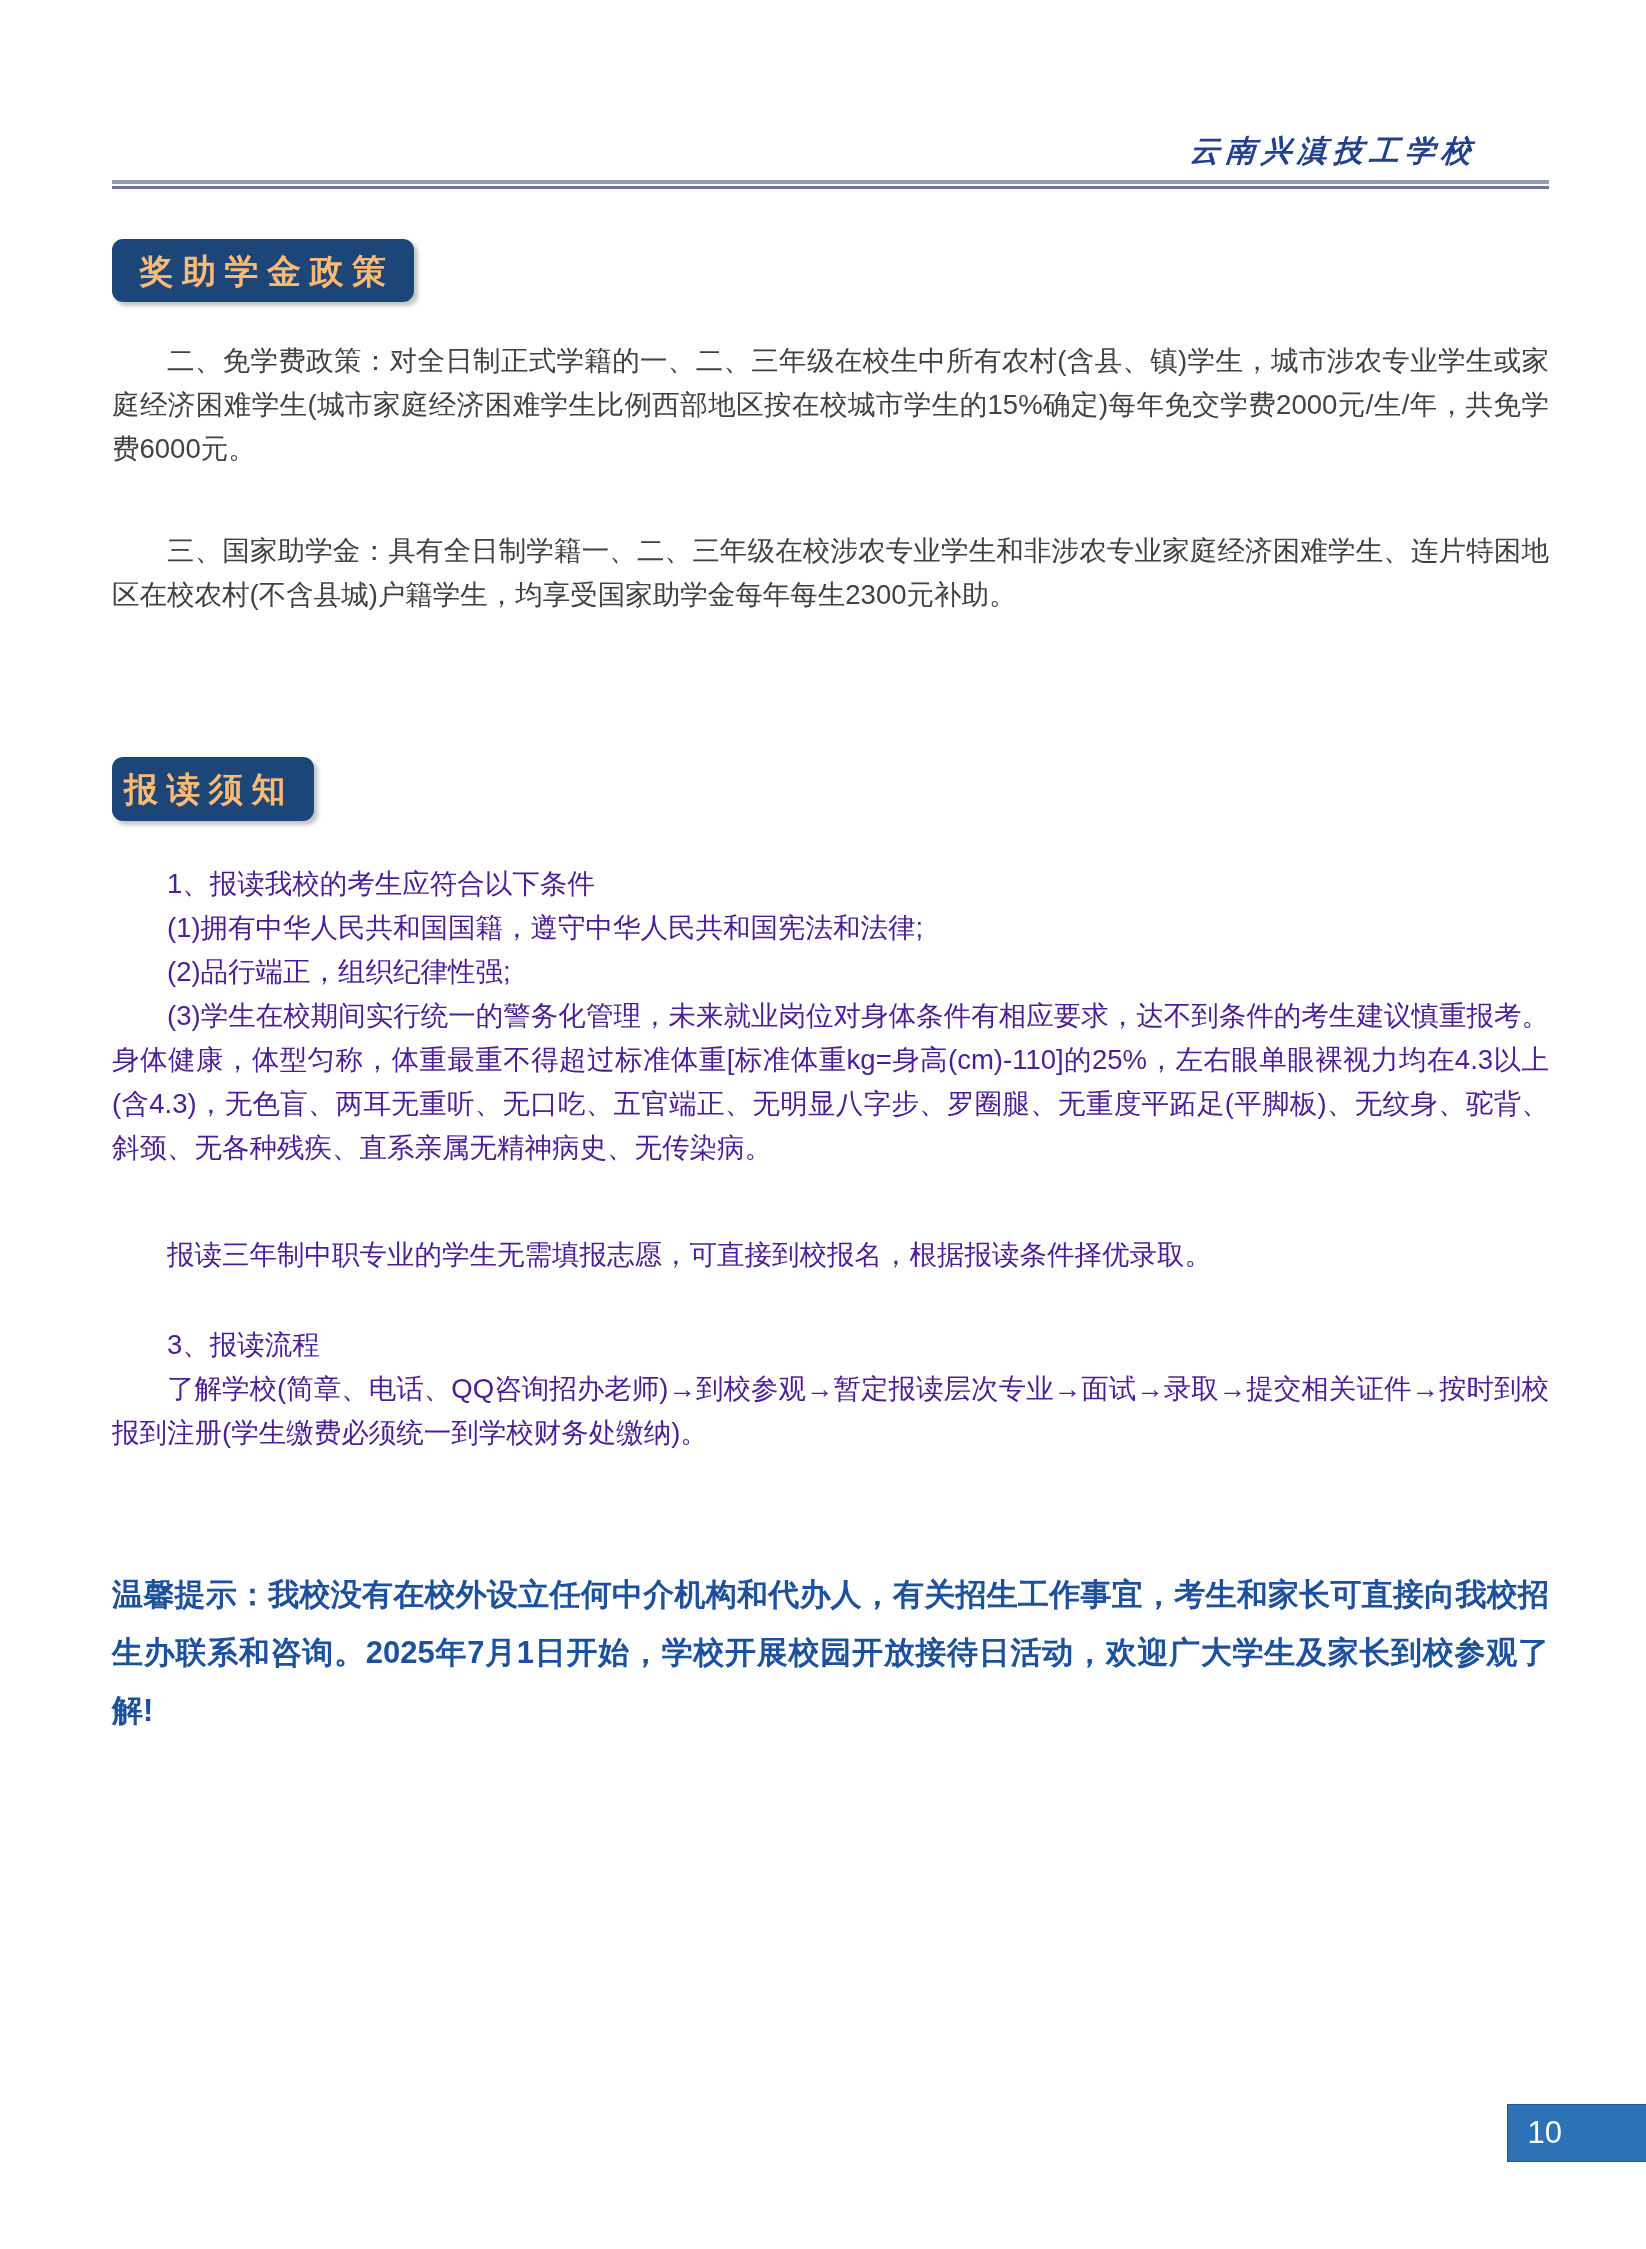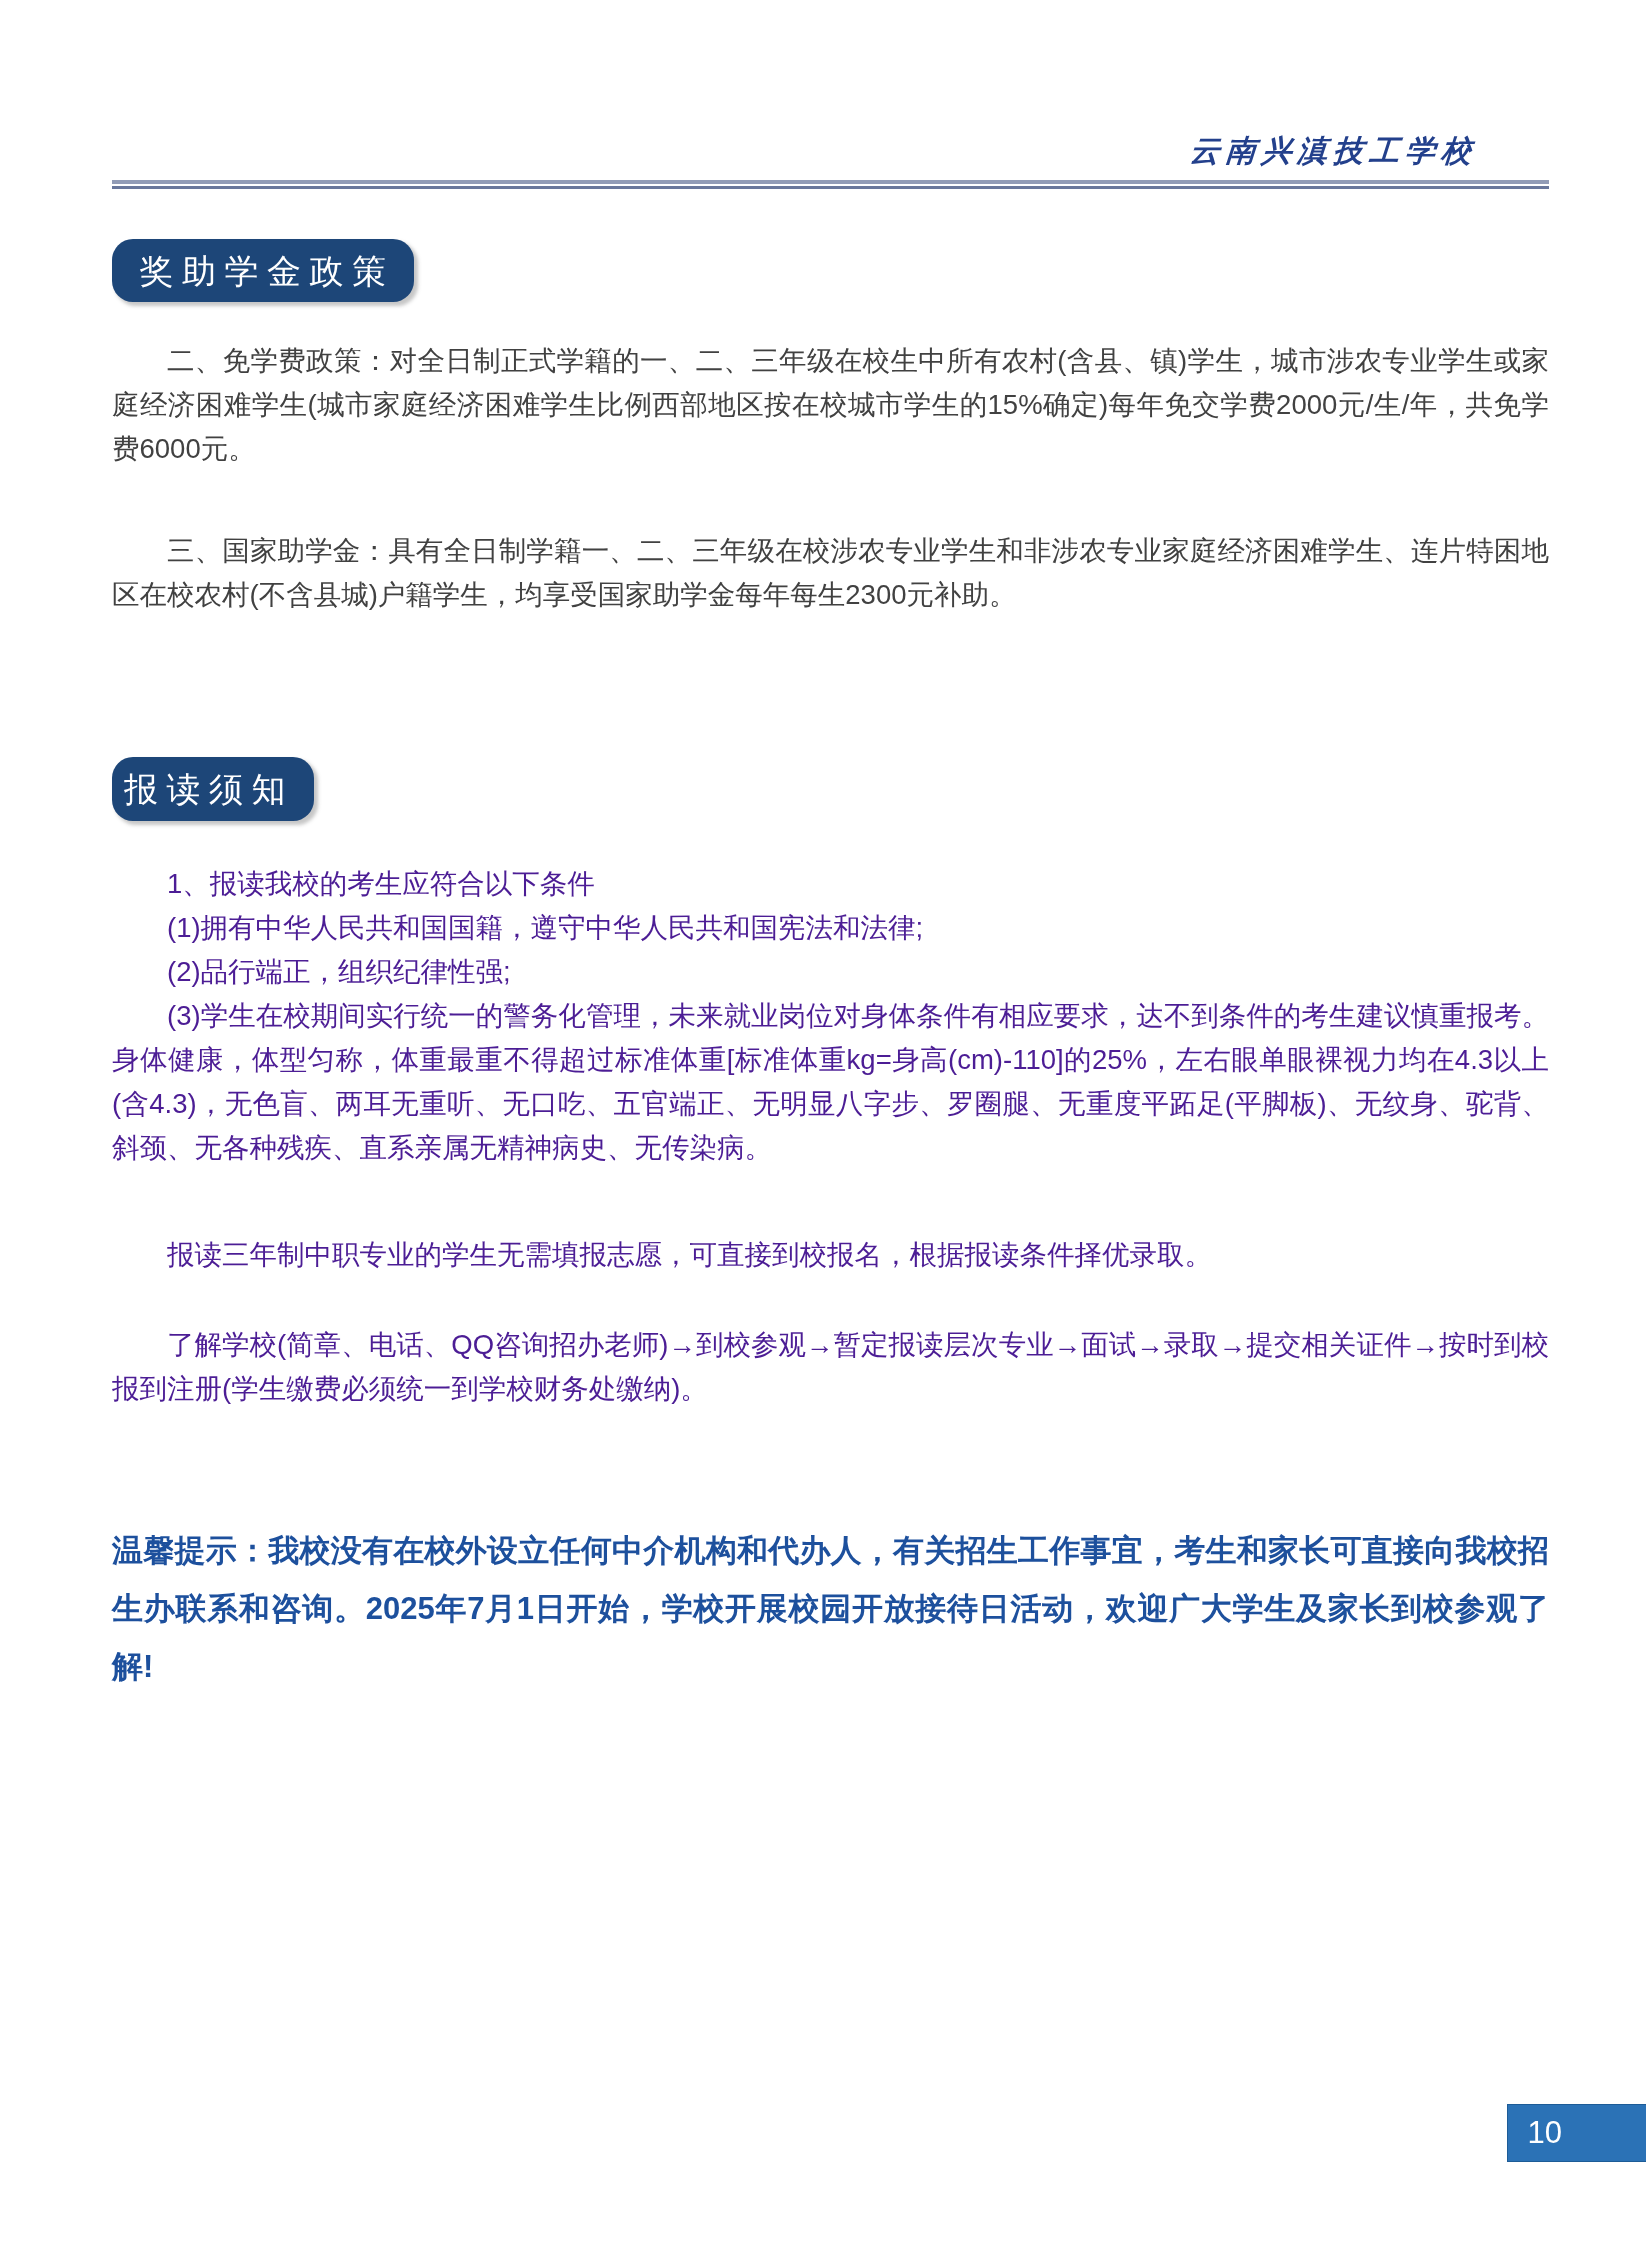--- a/index.html
+++ b/index.html
@@ -28,27 +28,27 @@
   .rule-top{height:3.9px;background:#929cb6;}
   .rule-gap{height:2.6px;background:#ffffff;}
   .rule-bottom{height:2.6px;background:#69779b;}
   
   .content{padding:0 97px 0 112px;}
   .section-title{
     display:inline-block;
     margin-top:50px;
     margin-bottom:37px;
     background:#1d4678;
-    color:#ffffff;
+    color:#fdba74;
     font-size:34px;
-    font-weight:normal;
+    font-weight:bold;
     letter-spacing:8.5px;
     line-height:1;
     padding:15px 19.6px 14.4px 27.5px;
-    border-radius:21px;
+    border-radius:11px;
     box-shadow:3.3px 3.9px 3.9px rgba(130,130,130,0.45);
   }
   .section-title.second{margin-top:82px;margin-bottom:41px;padding-left:12px;}
   .body-p{
     margin:0 0 58px 0;
     font-size:27.5px;
     line-height:44px;
     color:#414141;
     text-align:justify;
     text-indent:2em;
@@ -119,20 +119,21 @@
       <p>(1)拥有中华人民共和国国籍，遵守中华人民共和国宪法和法律;</p>
       <p>(2)品行端正，组织纪律性强;</p>
       <p>(3)学生在校期间实行统一的警务化管理，未来就业岗位对身体条件有相应要求，达不到条件的考生建议慎重报考。身体健康，体型匀称，体重最重不得超过标准体重[标准体重kg=身高(cm)-110]的25%，左右眼单眼裸视力均在4.3以上(含4.3)，无色盲、两耳无重听、无口吃、五官端正、无明显八字步、罗圈腿、无重度平跖足(平脚板)、无纹身、驼背、斜颈、无各种残疾、直系亲属无精神病史、无传染病。</p>
     </div>
 
     <div class="block gap-mid">
       <p>报读三年制中职专业的学生无需填报志愿，可直接到校报名，根据报读条件择优录取。</p>
     </div>
 
     <div class="block">
+      <p>3、报读流程</p>
       <p>了解学校(简章、电话、QQ咨询招办老师)→到校参观→暂定报读层次专业→面试→录取→提交相关证件→按时到校报到注册(学生缴费必须统一到学校财务处缴纳)。</p>
     </div>
 
     <p class="notice">温馨提示：我校没有在校外设立任何中介机构和代办人，有关招生工作事宜，考生和家长可直接向我校招生办联系和咨询。2025年7月1日开始，学校开展校园开放接待日活动，欢迎广大学生及家长到校参观了解!</p>
 
   </div>
 
   <div class="page-num">
     <span>10</span>
   </div>

